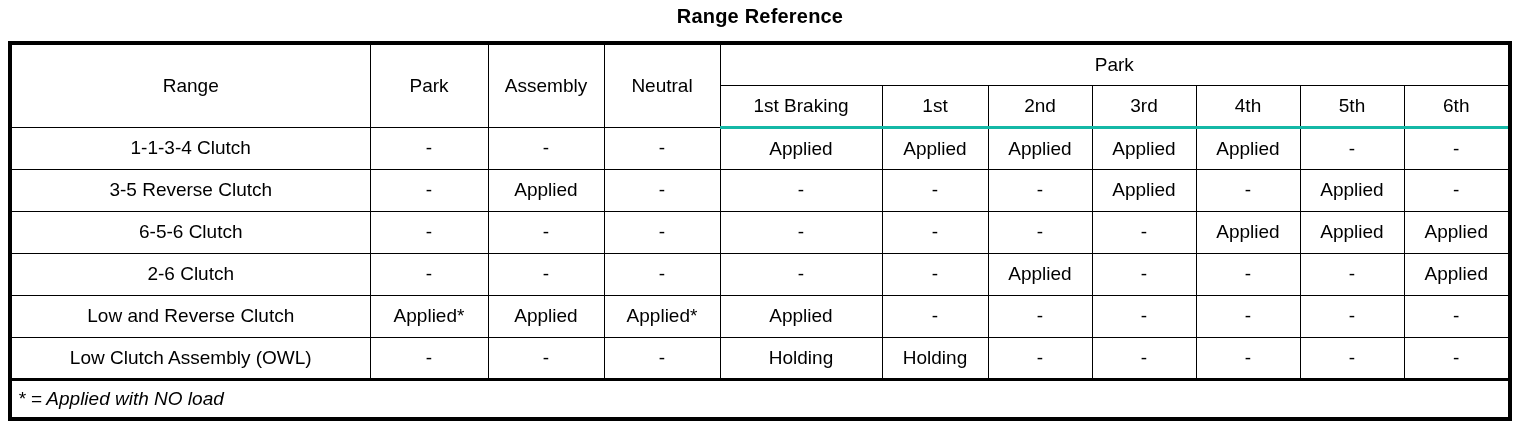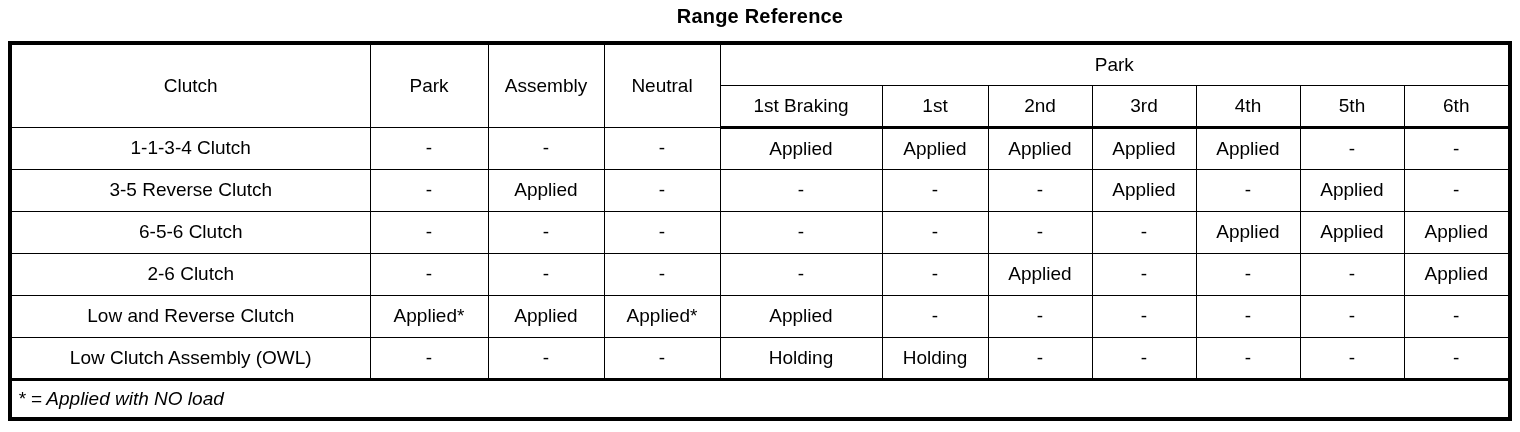--- a/index.html
+++ b/index.html
@@ -75,21 +75,21 @@
     font-weight: bold;
     font-size: 19px;
     vertical-align: bottom;
     padding-bottom: 6px;
     height: 48px;
   }
 
   
   tr.header-bottom > td,
   tr.header-bottom > th {
-    border-bottom: 3px solid #000000;
+    border-bottom: 3px solid #14b8a6;
   }
 
   
   .merged-head {
     border-bottom: 3px solid #000;
   }
 
   td.row-label {
     text-align: left;
     padding-left: 8px;
@@ -141,21 +141,21 @@
         <col class="c-g1">
         <col class="c-g2">
         <col class="c-g3">
         <col class="c-g4">
         <col class="c-g5">
         <col class="c-g6">
       </colgroup>
 
       <thead>
         <tr>
-          <td class="hdr-range merged-head" rowspan="2">Clutch</td>
+          <td class="hdr-range merged-head" rowspan="2">Range</td>
           <td class="hdr-sub merged-head" rowspan="2">Park</td>
           <td class="hdr-sub merged-head" rowspan="2">Assembly</td>
           <td class="hdr-sub merged-head" rowspan="2">Neutral</td>
           <td class="hdr-drive" colspan="7">Park</td>
         </tr>
         <tr class="header-bottom">
           <td class="hdr-sub">1st Braking</td>
           <td class="hdr-sub">1st</td>
           <td class="hdr-sub">2nd</td>
           <td class="hdr-sub">3rd</td>

